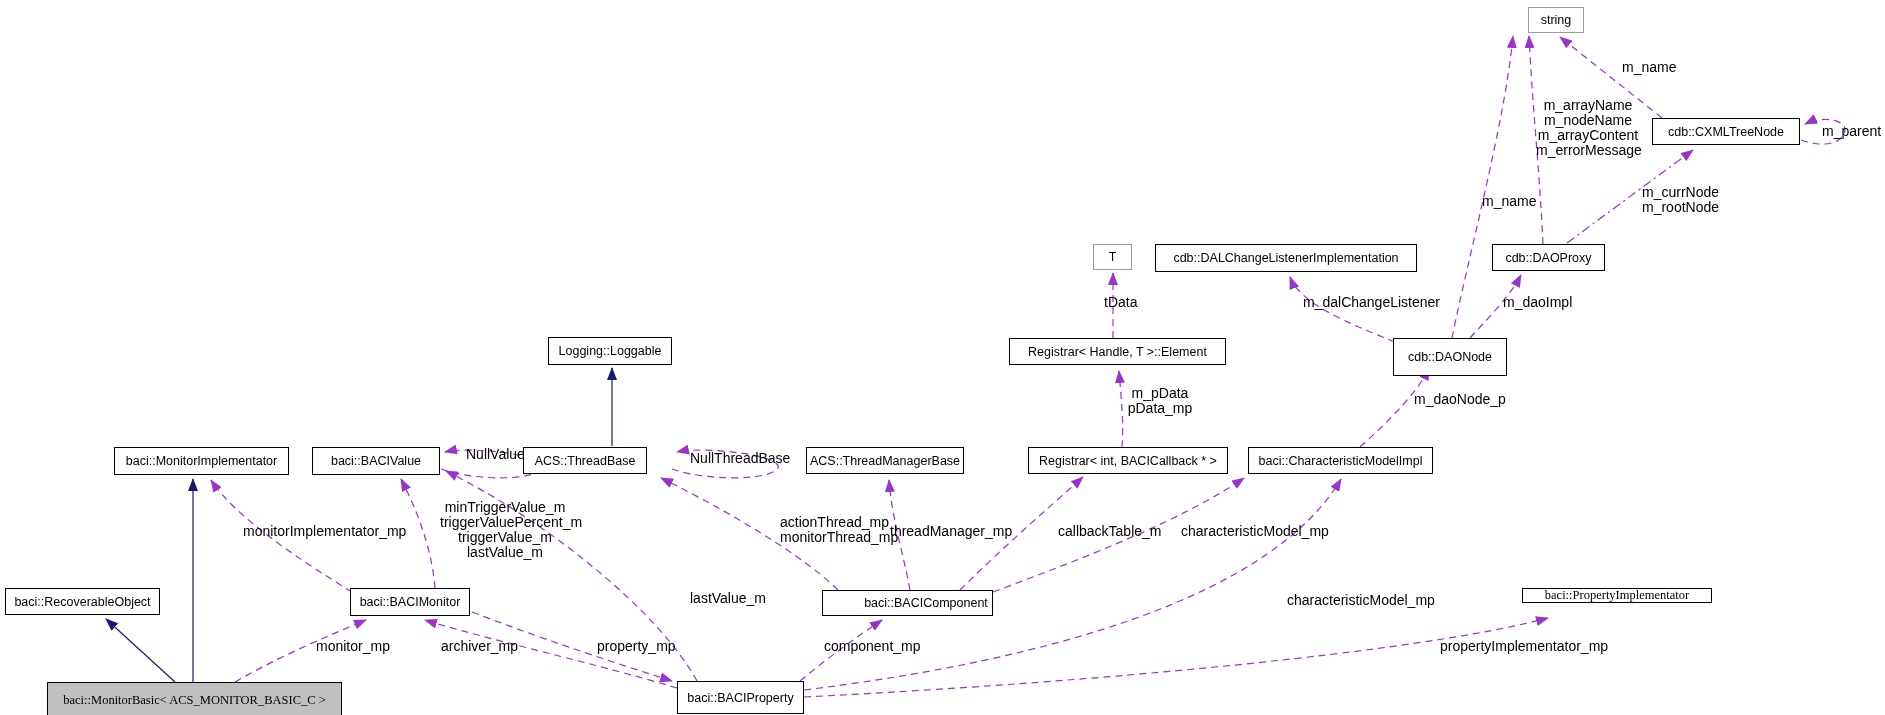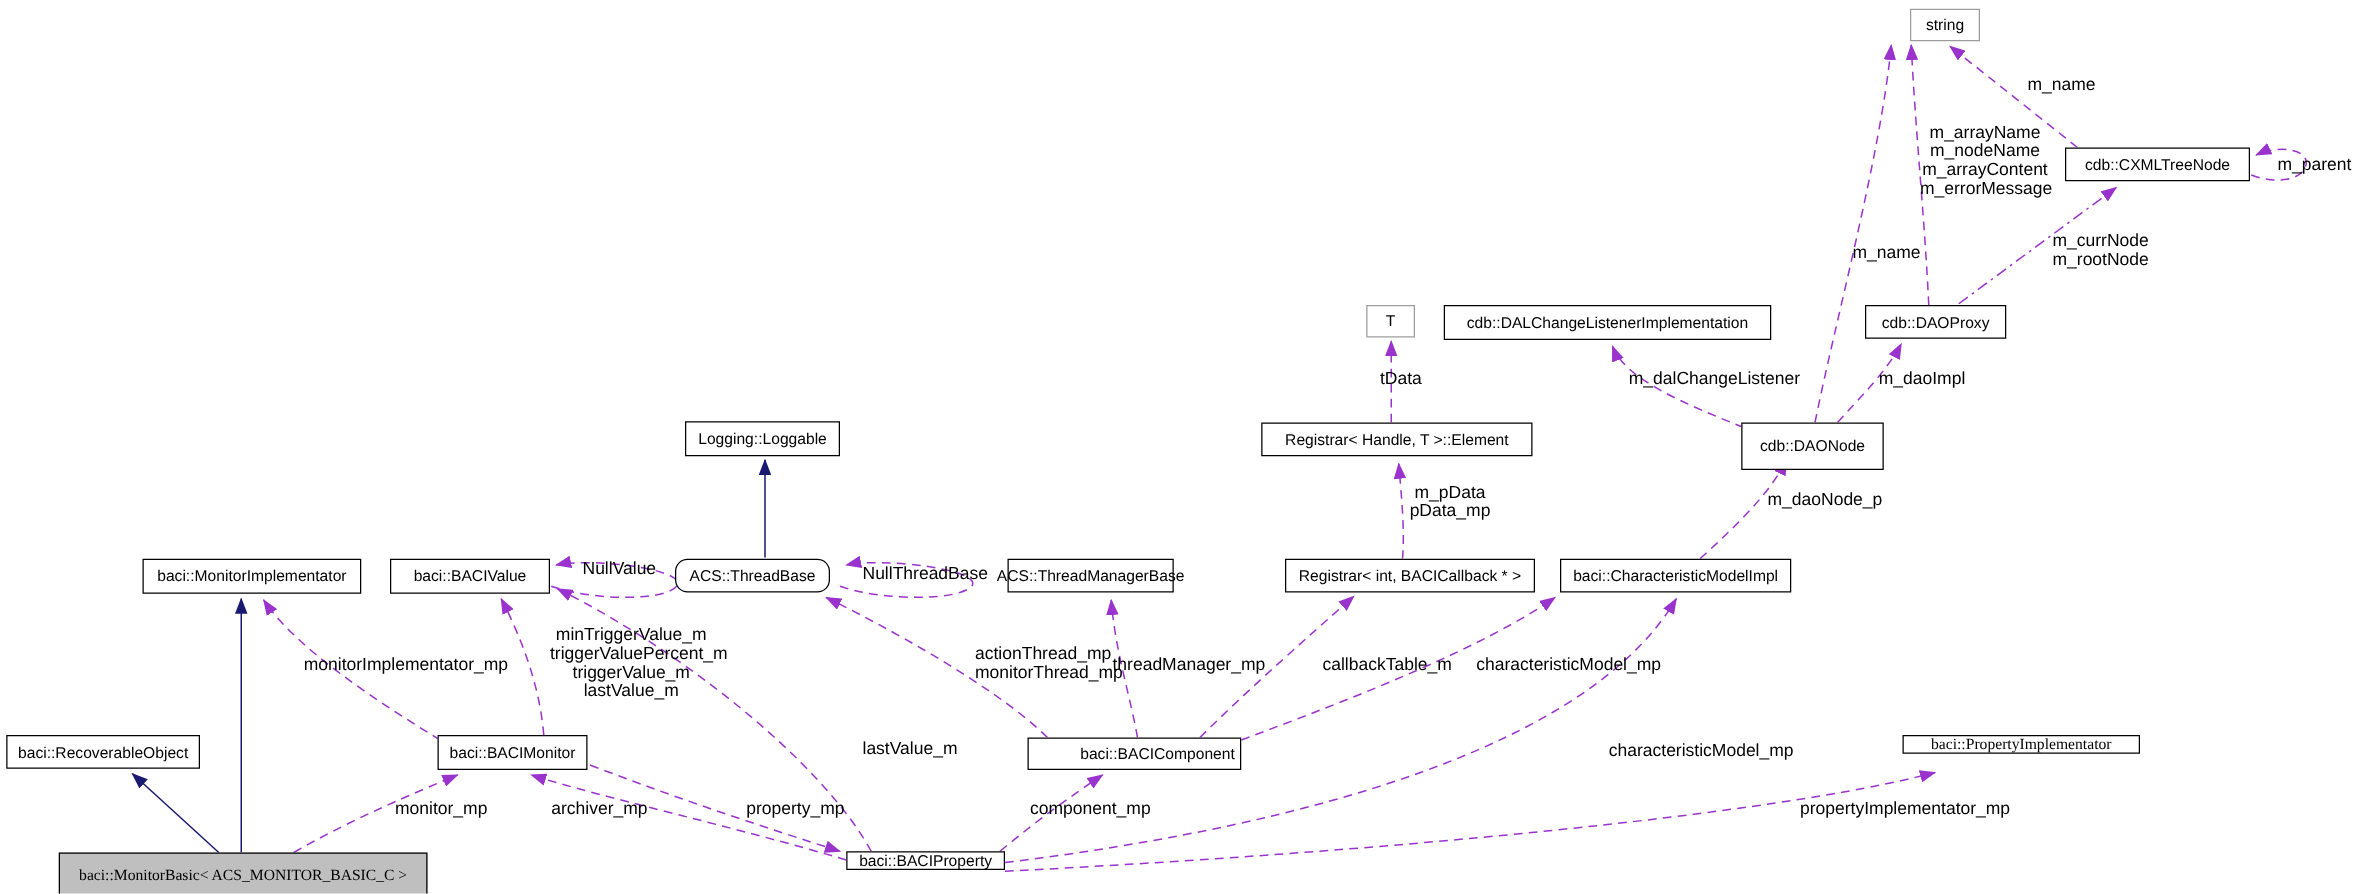--- a/index.html
+++ b/index.html
@@ -79,30 +79,30 @@
   <div class="node external" style="left:1499px;top:7px;width:56px;height:26px;margin-left:29px;">string</div>
   <div class="node" style="left:1652px;top:118px;width:148px;height:27px;">cdb::CXMLTreeNode</div>
   <div class="node external" style="left:1093px;top:244px;width:39px;height:26px;">T</div>
   <div class="node" style="left:1155px;top:244px;width:262px;height:28px;">cdb::DALChangeListenerImplementation</div>
   <div class="node" style="left:1492px;top:244px;width:113px;height:27px;">cdb::DAOProxy</div>
   <div class="node" style="left:548px;top:337px;width:124px;height:28px;">Logging::Loggable</div>
   <div class="node" style="left:1009px;top:338px;width:217px;height:27px;">Registrar&lt; Handle, T &gt;::Element</div>
   <div class="node" style="left:1393px;top:338px;width:114px;height:38px;">cdb::DAONode</div>
   <div class="node" style="left:114px;top:447px;width:175px;height:28px;">baci::MonitorImplementator</div>
   <div class="node" style="left:312px;top:447px;width:128px;height:28px;">baci::BACIValue</div>
-  <div class="node" style="left:540px;top:447px;width:124px;height:27px;border-radius:10px;">ACS::ThreadBase</div>
-  <div class="node" style="left:806px;top:447px;width:133px;height:27px;">ACS::ThreadManagerBase</div>
+  <div class="node" style="left:523px;top:447px;width:124px;height:27px;">ACS::ThreadBase</div>
+  <div class="node" style="left:806px;top:447px;width:158px;height:27px;">ACS::ThreadManagerBase</div>
   <div class="node" style="left:1028px;top:447px;width:200px;height:27px;">Registrar&lt; int, BACICallback * &gt;</div>
   <div class="node" style="left:1248px;top:447px;width:185px;height:27px;">baci::CharacteristicModelImpl</div>
   <div class="node" style="left:5px;top:588px;width:155px;height:27px;">baci::RecoverableObject</div>
   <div class="node" style="left:350px;top:588px;width:120px;height:28px;">baci::BACIMonitor</div>
   <div class="node" style="left:822px;top:590px;width:171px;height:26px;padding-left:37px;">baci::BACIComponent</div>
   <div class="node" style="left:1522px;top:588px;width:190px;height:15px;font-family:Liberation Serif, serif;">baci::PropertyImplementator</div>
   <div class="node focus" style="left:47px;top:682px;width:295px;height:37px;font-family:Liberation Serif, serif;">baci::MonitorBasic&lt; ACS_MONITOR_BASIC_C &gt;</div>
-  <div class="node" style="left:677px;top:681px;width:127px;height:15px;">baci::BACIProperty</div>
+  <div class="node" style="left:677px;top:681px;width:127px;height:33px;">baci::BACIProperty</div>
 
   <div class="elabel" style="left:243px;top:524px;">monitorImplementator_mp</div>
   <div class="elabel center" style="left:440px;top:500px;width:130px;">minTriggerValue_m
 triggerValuePercent_m
 triggerValue_m
 lastValue_m</div>
   <div class="elabel" style="left:466px;top:447px;">NullValue</div>
   <div class="elabel" style="left:690px;top:451px;">NullThreadBase</div>
   <div class="elabel center" style="left:780px;top:515px;width:108px;">actionThread_mp
 monitorThread_mp</div>

